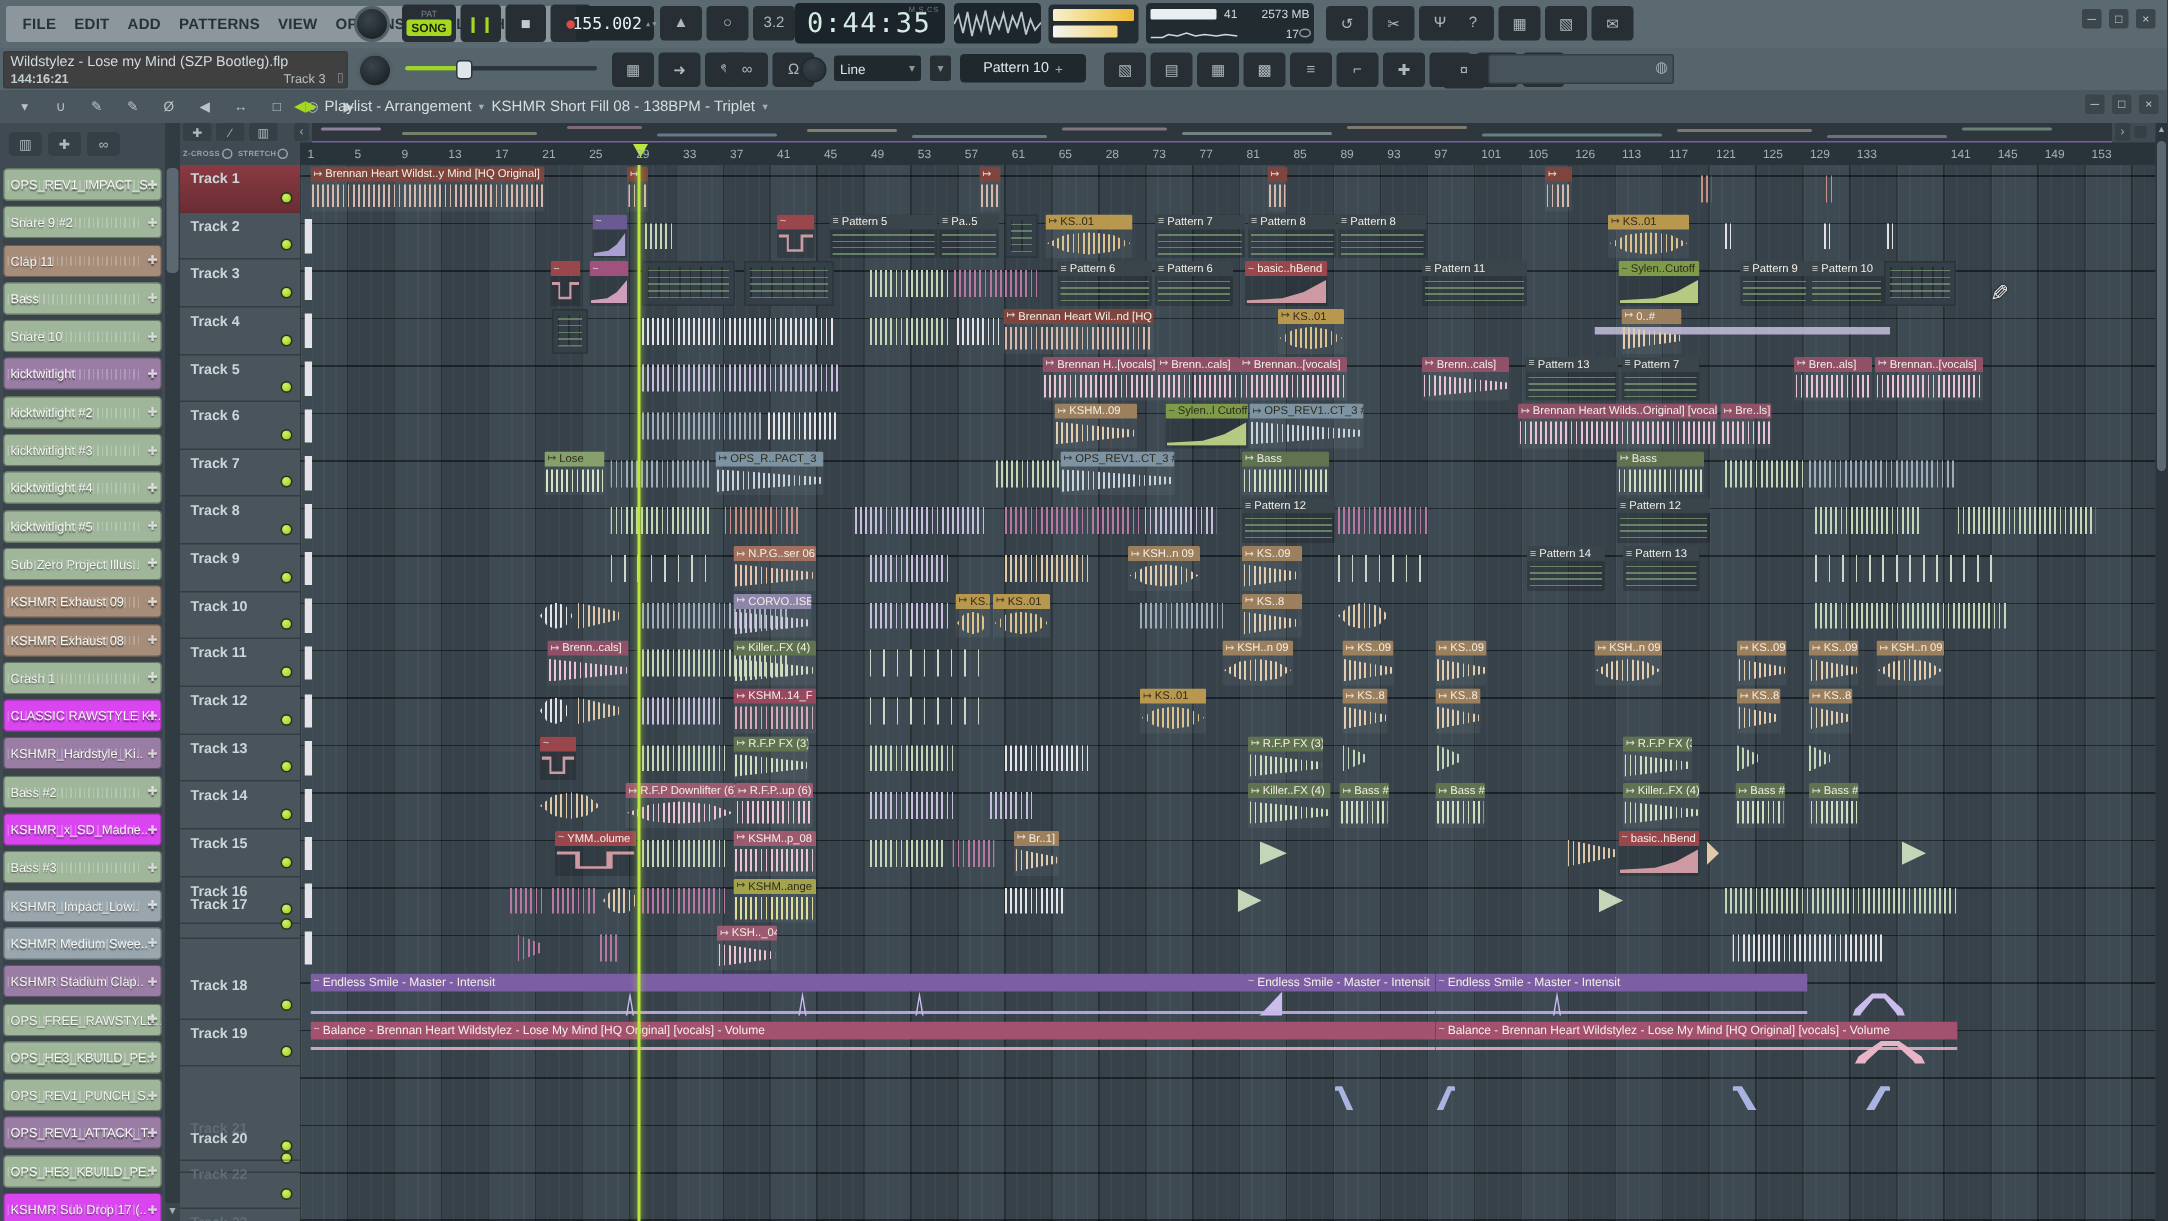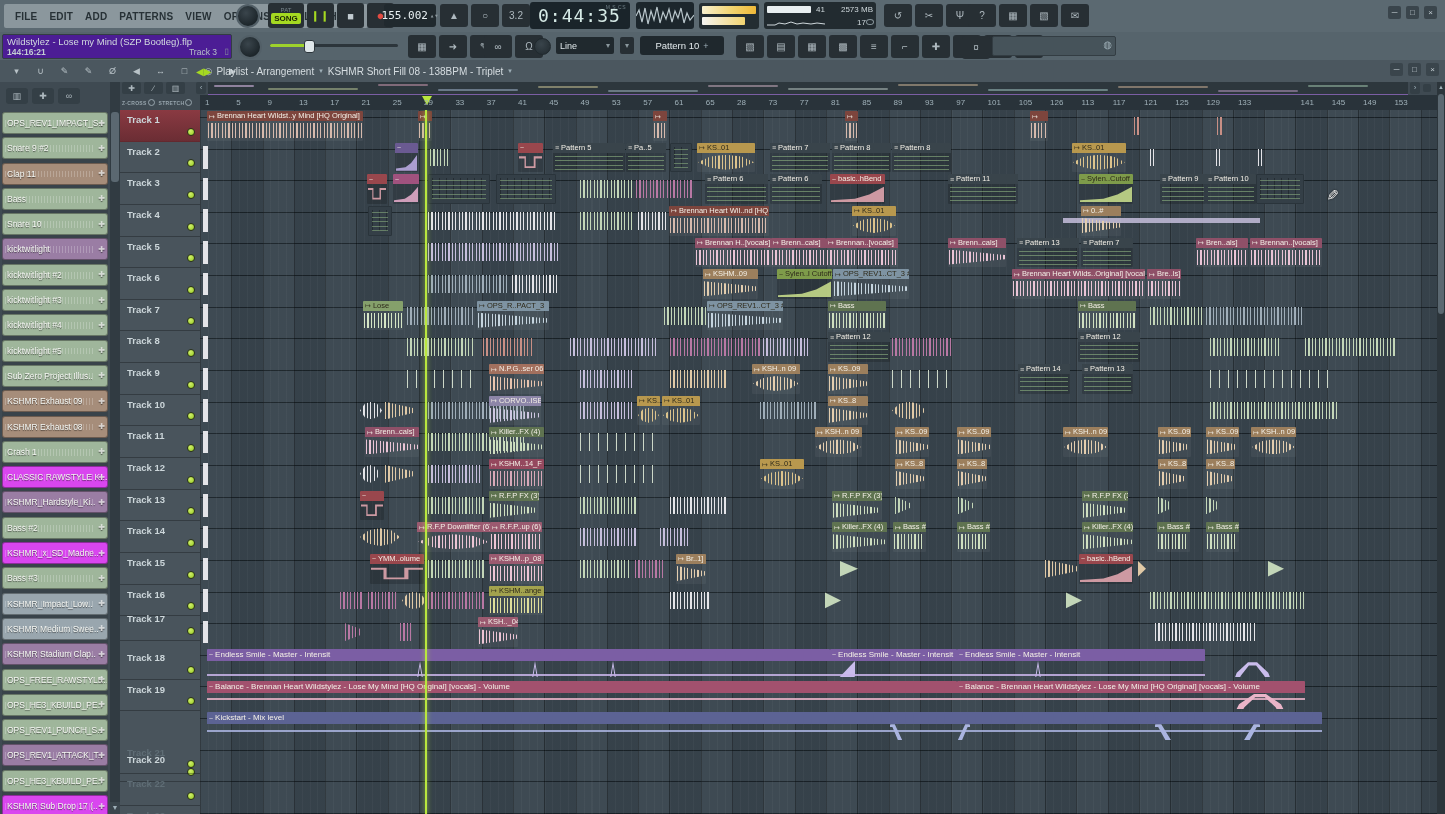--- a/index.html
+++ b/index.html
@@ -42,21 +42,21 @@
   #cpu-bar{position:absolute;left:3px;top:4px;width:44px;height:7px;background:#e9eff1;border-radius:1px;}
   #cpu-percent{position:absolute;left:52px;top:3px;font-size:8px;}
   #cpu-mem{position:absolute;right:3px;top:3px;font-size:8px;}
   #cpu-poly{position:absolute;right:10px;bottom:2px;font-size:8px;}
   #cpu-oval{position:absolute;right:2px;bottom:4px;width:6px;height:4px;border:1px solid #8a979d;border-radius:50%;}
   #sys-icons{left:884px;top:4px;} #help-icons{left:968px;top:4px;}
   .winctl{position:absolute;display:flex;gap:5px;}
   #win1{right:8px;top:6px;} #win3{right:6px;top:3px;}
   .wbtn{width:13px;height:13px;background:#3a454c;border-radius:2px;color:#c2ccd1;font-size:8px;line-height:13px;text-align:center;}
   
-  #title-box{position:absolute;left:2px;top:2px;width:228px;height:23px;background:#4c1d95;border:1px solid #333d43;border-radius:2px;}
+  #title-box{position:absolute;left:2px;top:2px;width:228px;height:23px;background:#404040;border:1px solid #333d43;border-radius:2px;}
   #proj-name{position:absolute;left:4px;top:1px;font-size:9.5px;color:#d2dbdf;white-space:nowrap;}
   #proj-pos{position:absolute;left:4px;bottom:1px;font-size:8.5px;font-weight:bold;color:#c2cdd2;}
   #proj-track{position:absolute;right:14px;bottom:1px;font-size:8.5px;color:#b6c2c7;}
   #proj-mini-icon{position:absolute;right:2px;bottom:2px;font-size:8px;color:#8a979d;}
   #hint-slider{position:absolute;left:270px;top:12px;width:128px;height:3px;background:#2c353b;border-radius:2px;}
   #hint-fill{position:absolute;left:0;top:0;width:30%;height:3px;background:#9ed22c;border-radius:2px;}
   #hint-handle{position:absolute;left:34px;top:-4px;width:9px;height:11px;background:#dfe7ea;border:1px solid #2c353b;border-radius:3px;}
   #tb2a{left:408px;top:3px;} #tb2b{left:484px;top:3px;}
   #monitor-circle{position:absolute;left:534px;top:6px;width:15px;height:15px;border-radius:50%;
                   background:radial-gradient(circle at 40% 35%,#39444b,#20292e);border:1px solid #20292e;}
@@ -601,21 +601,21 @@
           <span class="led"></span>
         </div>
         <div class="trow" style="top: 442.96px;">
           <span class="tname">Track 15</span>
           <span class="led"></span>
         </div>
         <div class="trow" style="top: 474.6px;">
           <span class="tname">Track 16</span>
           <span class="led"></span>
         </div>
-        <div class="trow" style="top: 499px;">
+        <div class="trow" style="top: 484px;">
           <span class="tname">Track 17</span>
           <span class="led"></span>
         </div>
         <div class="trow" style="top: 537.88px;">
           <span class="tname">Track 18</span>
           <span class="led"></span>
         </div>
         <div class="trow" style="top: 569.52px;">
           <span class="tname">Track 19</span>
           <span class="led"></span>
@@ -1575,27 +1575,20 @@
           <div class="cbody"></div>
         </div>
         <div class="clip k-U c-maroonbig" style="left: 757px; width: 348px; top: 570.52px; height: 29.6px; --c: #eab4c8; --h: #a2516e;">
           <div class="chead">
             <span class="cicon">~</span>
             <span class="clabel">Balance - Brennan Heart  Wildstylez - Lose My Mind [HQ Original] [vocals] - Volume</span>
           </div>
           <div class="cbody"></div>
         </div>
         <div class="clip k-w c-mpw sh-hump" style="left: 1030px; width: 60px; top: 582.52px; height: 16px; --c: #eab4c8;">
-          <div class="cbody"></div>
-        </div>
-        <div class="clip k-U c-bluebig" style="left: 7px; width: 1115px; top: 602.16px; height: 29.6px; --c: #aab4e0; --h: #5c6394;">
-          <div class="chead">
-            <span class="cicon">~</span>
-            <span class="clabel">Kickstart - Mix level</span>
-          </div>
           <div class="cbody"></div>
         </div>
         <div class="clip k-w c-blw sh-dip" style="left: 690px; width: 80px; top: 614.16px; height: 16px; --c: #aab4e0;">
           <div class="cbody"></div>
         </div>
         <div class="clip k-w c-blw sh-dip" style="left: 955px; width: 105px; top: 614.16px; height: 16px; --c: #aab4e0;">
           <div class="cbody"></div>
         </div>
       </div>
 

